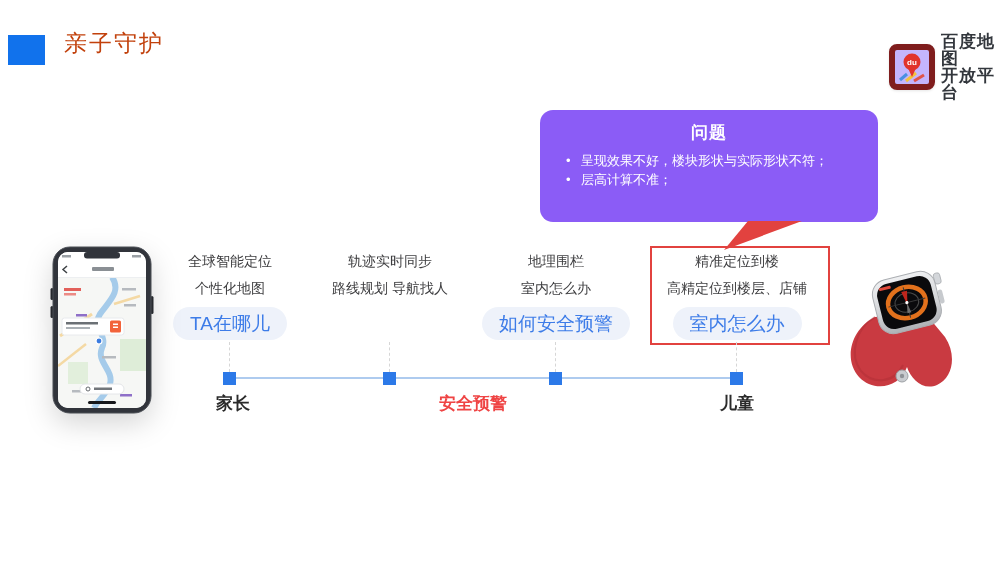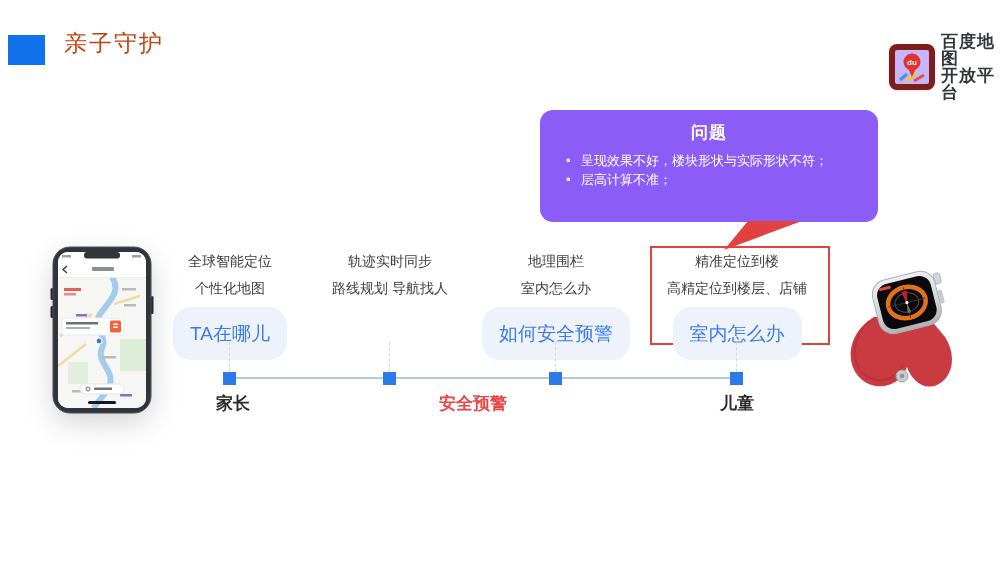--- a/index.html
+++ b/index.html
@@ -20,21 +20,21 @@
   .bubble li{position:relative;font-size:13px;line-height:19px;padding-left:17px;}
   .bubble li::before{content:"•";position:absolute;left:2px;top:0;}
   .bubble-tail{position:absolute;left:710px;top:221px;}
   
   .highlight-box{position:absolute;left:650px;top:246px;width:180px;height:99px;border:2px solid #E2423F;box-sizing:border-box;background:transparent;}
   
   .col{position:absolute;top:246px;width:200px;text-align:center;}
   .col .row{font-size:14px;line-height:16px;color:#3E3E40;text-align:center;}
   .col .row1{margin-top:7px;}
   .col .row2{margin-top:11px;}
-  .pill{display:inline-block;margin-top:11px;padding:16px 17px;font-size:19px;color:#3D7CE8;background:#EEF2FA;border-radius:18px;line-height:21px;}
+  .pill{display:inline-block;margin-top:11px;padding:6px 17px;font-size:19px;color:#3D7CE8;background:#EEF2FA;border-radius:18px;line-height:21px;}
   
   .connector{position:absolute;top:342px;width:0;height:30px;border-left:1px dashed #d6d6d6;}
   .tl-line{position:absolute;left:229px;top:377px;width:508px;height:2px;background:#AECBEF;}
   .tl-node{position:absolute;top:372px;width:13px;height:13px;background:#2C79E8;}
   .tl-label{position:absolute;top:392px;font-size:17px;font-weight:bold;color:#2b2b2b;text-align:center;}
   .tl-label.red{color:#ef4444;}
   
   .phone{position:absolute;left:50px;top:244px;filter:drop-shadow(0 10px 14px rgba(0,0,0,.16));}
   .watch{position:absolute;left:845px;top:255px;}
 </style>

